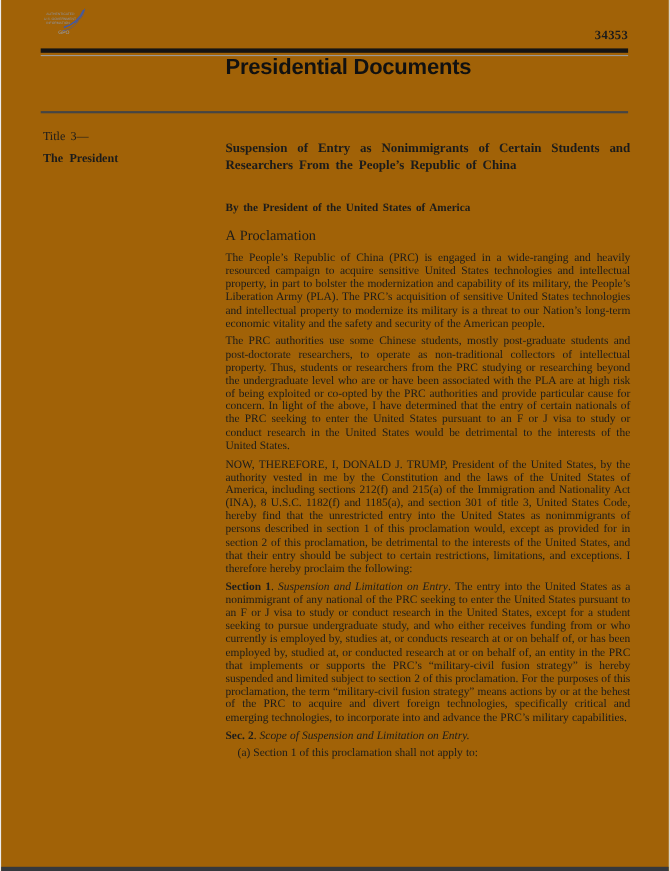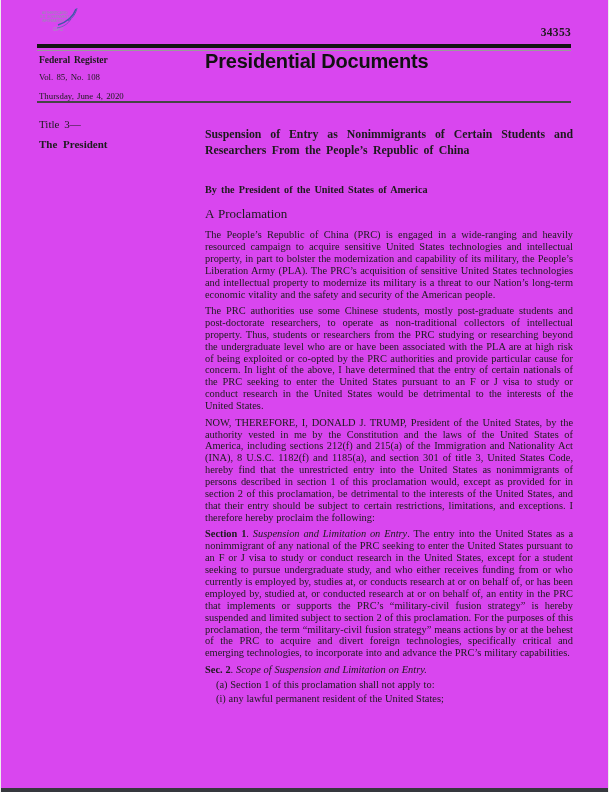--- a/index.html
+++ b/index.html
@@ -1,21 +1,21 @@
 <!DOCTYPE html>
 <html lang="en"><head>
 <meta charset="utf-8">
 <style>
   html, body { margin: 0; padding: 0; background: #ffffff; }
   .page {
     position: relative;
     width: 609px;
     height: 792px;
     margin: 0 auto;
-    background: #d946ef;
+    background: #a16207;
     box-sizing: border-box;
     border-left: 1px solid #ececec;
     border-right: 1px solid #ececec;
     font-family: "Liberation Serif", "DejaVu Serif", serif;
     color: #1b1b1b;
     overflow: hidden;
   }
 
   
   .gpo-logo { position: absolute; top: 7px; left: 37px; width: 42px; height: 30px; }
@@ -81,25 +81,20 @@
     <text x="15" y="24" font-size="4.6" fill="#97a0b2" font-family="Liberation Sans, sans-serif">GPO</text>
     <path d="M38 2 C35 10 29 15 20 18" stroke="#4059a8" stroke-width="1.4" fill="none"></path>
     <path d="M39 1 C38 6 35 11 30 14" stroke="#4059a8" stroke-width="0.8" fill="none"></path>
     <path d="M33 12 C30 17 25 20 19 21" stroke="#4059a8" stroke-width="0.6" fill="none"></path>
   </svg>
 
   <div class="page-number">34353</div>
   <div class="rule-thick"></div>
   <div class="rule-gray"></div>
 
-  <div class="masthead-left">
-    <div class="fr-title">Federal Register</div>
-    <div class="fr-vol">Vol. 85, No. 108</div>
-    <div class="fr-date">Thursday, June 4, 2020</div>
-  </div>
   <div class="section-title">Presidential Documents</div>
   <div class="rule-header-bottom"></div>
 
   <div class="main">
     <div class="sidebar">
       <div class="sidebar-title">Title 3—</div>
       <div class="sidebar-subtitle">The President</div>
     </div>
 
     <div class="doc-col">
@@ -110,19 +105,18 @@
       <div class="body">
         <p class="first">The People’s Republic of China (PRC) is engaged in a wide-ranging and heavily resourced campaign to acquire sensitive United States technologies and intellectual property, in part to bolster the modernization and capability of its military, the People’s Liberation Army (PLA). The PRC’s acquisition of sensitive United States technologies and intellectual property to modernize its military is a threat to our Nation’s long-term economic vitality and the safety and security of the American people.</p>
         <p>The PRC authorities use some Chinese students, mostly post-graduate students and post-doctorate researchers, to operate as non-traditional collectors of intellectual property. Thus, students or researchers from the PRC studying or researching beyond the undergraduate level who are or have been associated with the PLA are at high risk of being exploited or co-opted by the PRC authorities and provide particular cause for concern. In light of the above, I have determined that the entry of certain nationals of the PRC seeking to enter the United States pursuant to an F or J visa to study or conduct research in the United States would be detrimental to the interests of the United States.</p>
         <p>NOW, THEREFORE, I, DONALD J. TRUMP, President of the United States, by the authority vested in me by the Constitution and the laws of the United States of America, including sections 212(f) and 215(a) of the Immigration and Nationality Act (INA), 8 U.S.C. 1182(f) and 1185(a), and section 301 of title 3, United States Code, hereby find that the unrestricted entry into the United States as nonimmigrants of persons described in section 1 of this proclamation would, except as provided for in section 2 of this proclamation, be detrimental to the interests of the United States, and that their entry should be subject to certain restrictions, limitations, and exceptions. I therefore hereby proclaim the following:</p>
 
         <p><span class="bold">Section 1</span><span>. </span><span class="italic">Suspension and Limitation on Entry</span><span>. </span><span>The entry into the United States as a nonimmigrant of any national of the PRC seeking to enter the United States pursuant to an F or J visa to study or conduct research in the United States, except for a student seeking to pursue undergraduate study, and who either receives funding from or who currently is employed by, studies at, or conducts research at or on behalf of, or has been employed by, studied at, or conducted research at or on behalf of, an entity in the PRC that implements or supports the PRC’s “military-civil fusion strategy” is hereby suspended and limited subject to section 2 of this proclamation. For the purposes of this proclamation, the term “military-civil fusion strategy” means actions by or at the behest of the PRC to acquire and divert foreign technologies, specifically critical and emerging technologies, to incorporate into and advance the PRC’s military capabilities.</span></p>
 
         <p class="sec2-line"><span class="bold">Sec. 2</span><span>. </span><span class="italic">Scope of Suspension and Limitation on Entry.</span></p>
 
         <p class="clause">(a) Section 1 of this proclamation shall not apply to:</p>
-        <p class="clause">(i) any lawful permanent resident of the United States;</p>
       </div>
     </div>
   </div>
 
   <div class="bottom-bar"></div>
 </div>
 
 </body></html>

